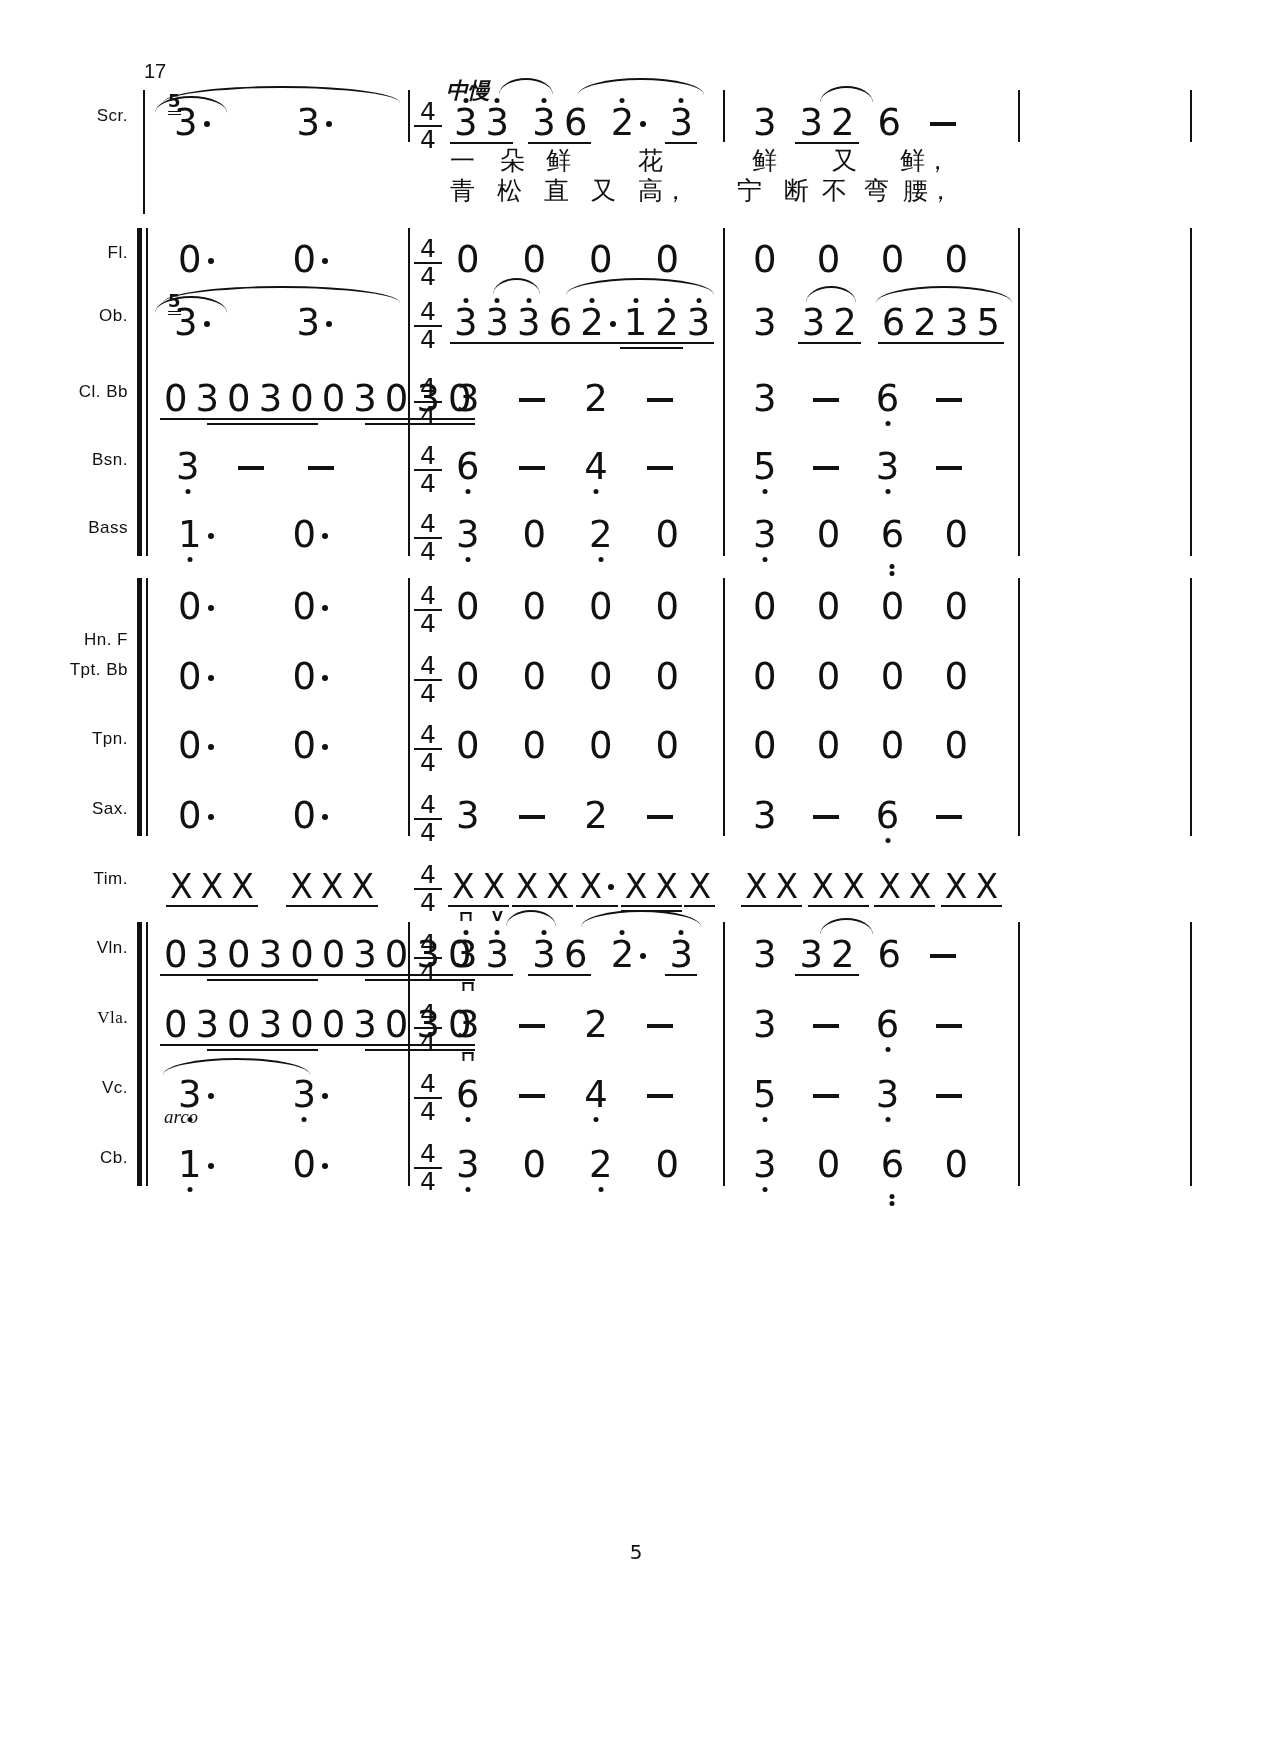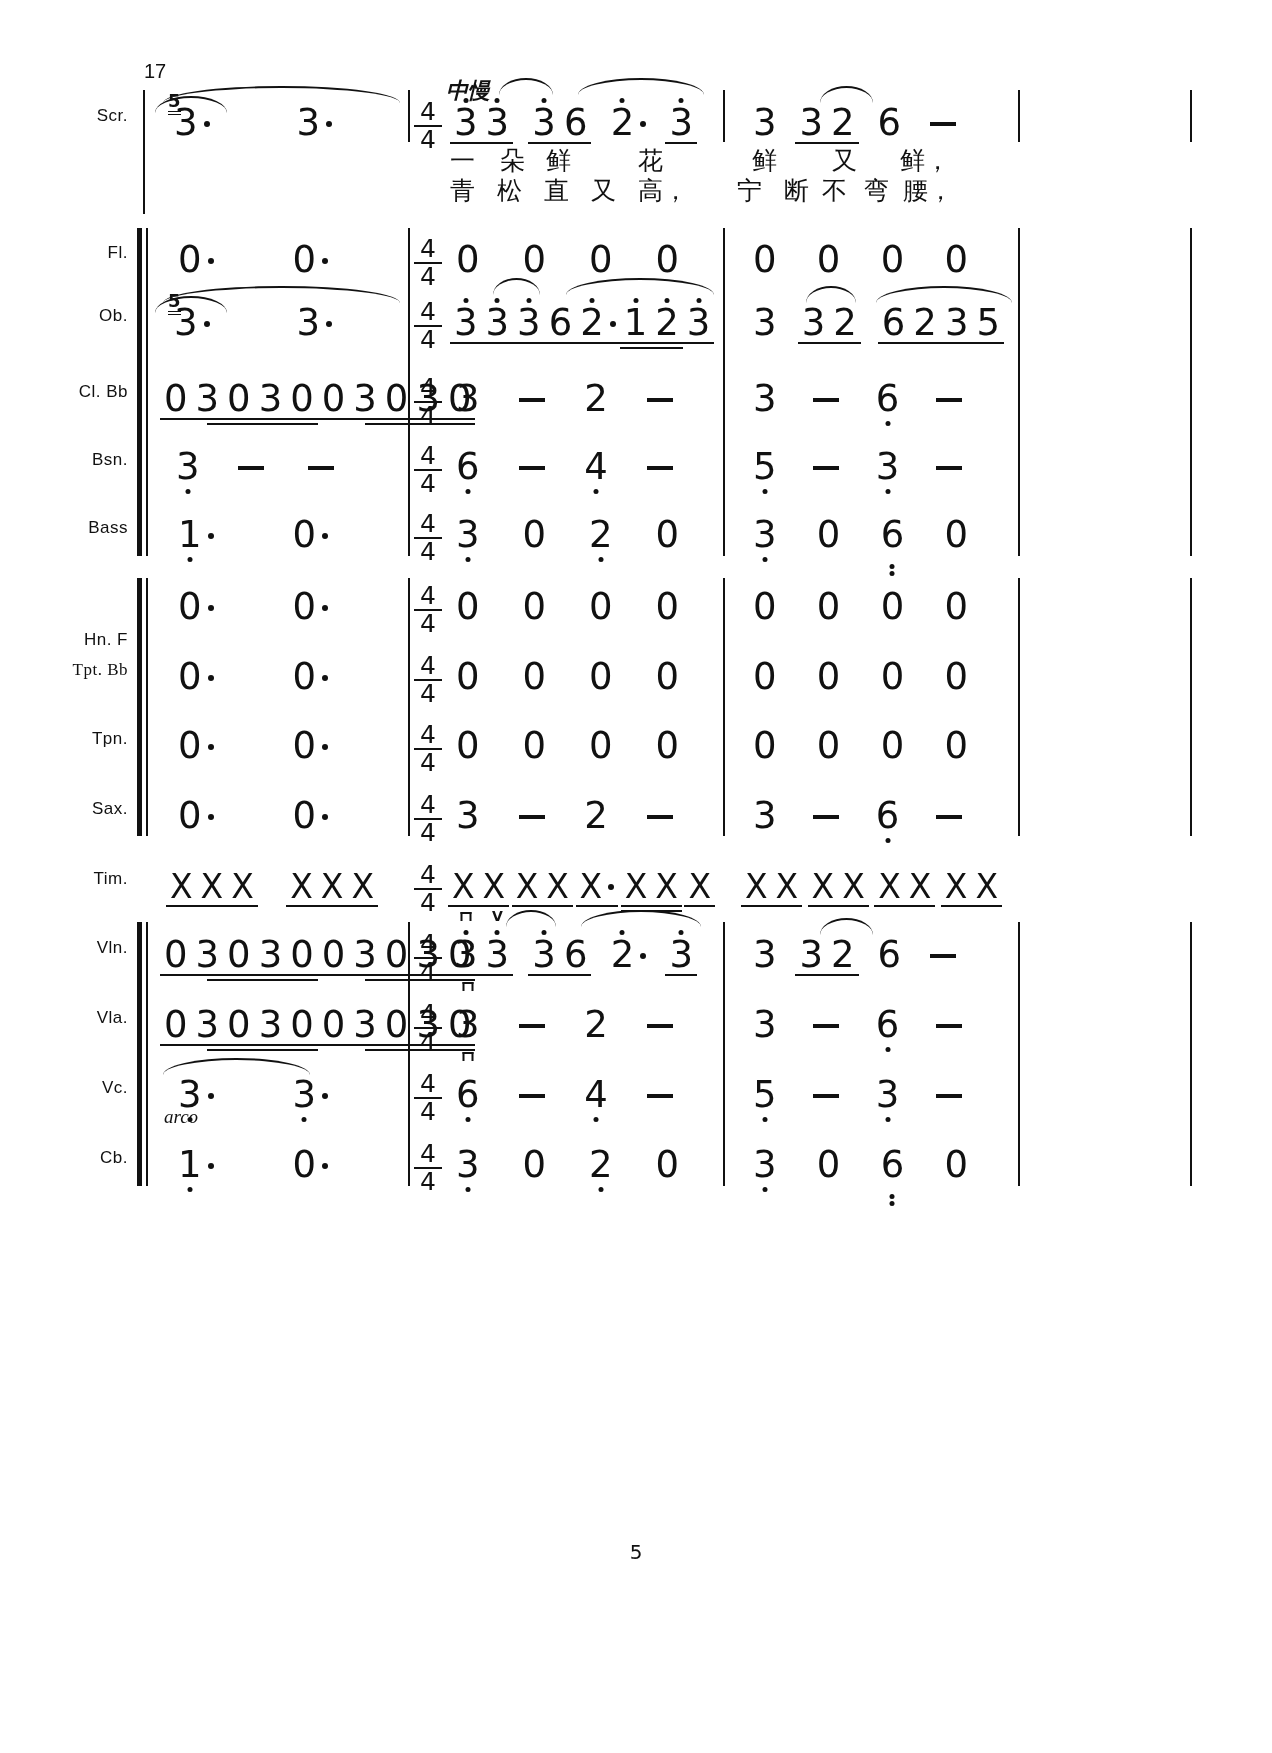--- a/index.html
+++ b/index.html
@@ -644,21 +644,21 @@
             </div>
             <div class="grp">
               <div class="note">
                 <div class="core">0</div>
               </div>
             </div>
           </div>
         </div>
       </div>
       <div class="row" style="top: 646px; width: 1272px; height: 52px;">
-        <div class="label" style="width: 128px; font-family: Liberation Serif, serif;">Tpt. Bb</div>
+        <div class="label" style="width: 128px;">Tpt. Bb</div>
         <div class="meas" style="left: 150px; width: 258px;">
           <div class="gzone" style="padding: 0px 76px 0px 24px;">
             <div class="grp">
               <div class="note">
                 <div class="core">0</div>
                 <div class="aug"></div>
               </div>
             </div>
             <div class="grp">
               <div class="note">
@@ -1079,21 +1079,21 @@
             <div class="grp">
               <div class="note">
                 <div class="dash"></div>
               </div>
             </div>
           </div>
           <div class="arc" style="left: 97px; width: 53px; top: -22px;"></div>
         </div>
       </div>
       <div class="row" style="top: 994px; width: 1272px; height: 52px;">
-        <div class="label" style="width: 128px;">Vla.</div>
+        <div class="label" style="width: 128px; font-family: Liberation Serif, serif;">Vla.</div>
         <div class="meas" style="left: 150px; width: 258px;">
           <div class="gzone" style="padding: 0px 8px 0px 10px;">
             <div class="grp ul">
               <div class="note">
                 <div class="core">0</div>
               </div>
               <div class="note">
                 <div class="core">3</div>
               </div>
               <div class="note">

